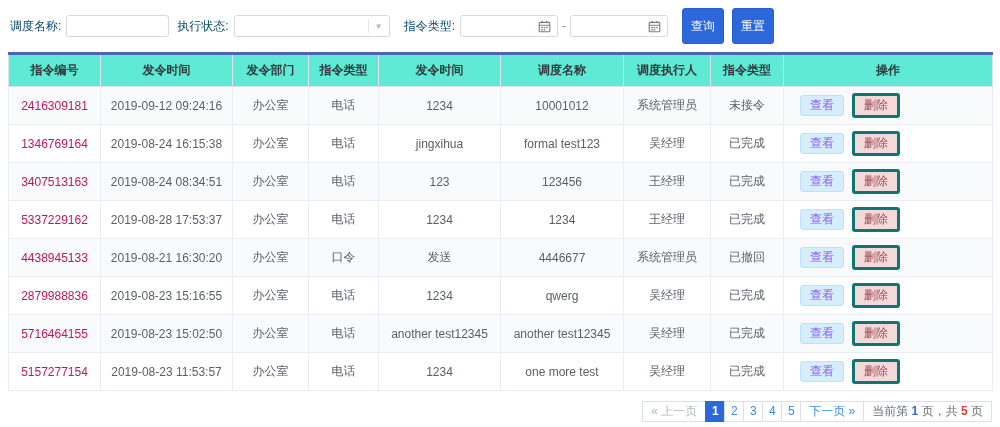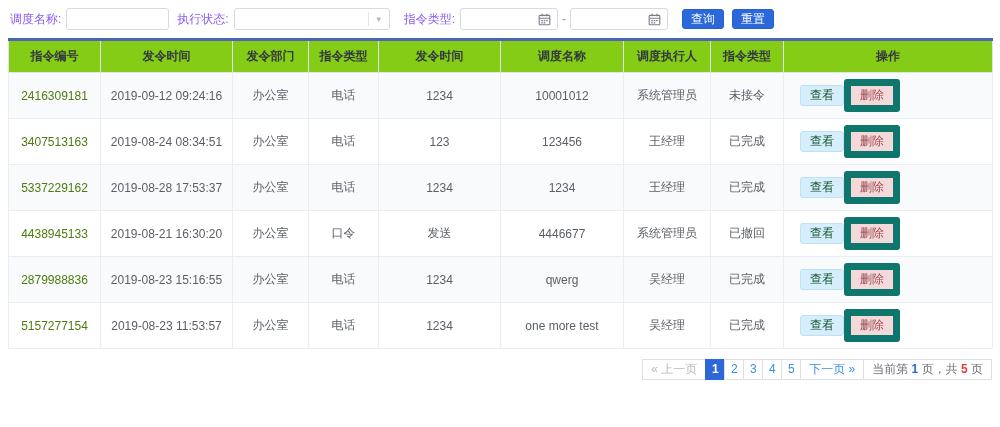--- a/index.html
+++ b/index.html
@@ -5,63 +5,63 @@
   * { box-sizing: border-box; }
   html, body { margin: 0; padding: 0; background: #ffffff; }
   body {
     width: 1000px; height: 427px;
     font-family: "Liberation Sans", "DejaVu Sans", sans-serif;
     font-size: 12px; color: #606266;
     overflow: hidden;
   }
   
   .toolbar { display: flex; align-items: center; padding: 8px 10px 6px 10px; }
-  .toolbar label { margin-right: 5px; color: #8b5cf6; white-space: nowrap; text-align: right; }
+  .toolbar label { margin-right: 5px; color: #0c4a6e; white-space: nowrap; text-align: right; }
   .text-input, .select-box, .date-box {
     height: 22px; border: 1px solid #d7dae2; border-radius: 3px;
     background: #fff; display: inline-flex; align-items: center;
     padding: 0 6px; color: #606266; font-size: 12px;
   }
   .text-input { width: 103px; margin-right: 8px; outline: none; }
   .select-box { width: 156px; justify-content: space-between; margin-right: 14px; cursor: pointer; }
   .select-caret { color: #b3b7bf; font-size: 8px; border-left: 1px solid #e3e5ea; padding-left: 6px; height: 14px; display: flex; align-items: center; }
   .date-box { width: 98px; justify-content: flex-end; cursor: pointer; }
   .range-sep { margin: 0 4px; color: #8a8e96; }
   .btn-primary {
-    height: 20px; border: 1px solid #2560cf; border-radius: 3px;
+    height: 36px; border: 1px solid #2560cf; border-radius: 3px;
     background: #2c68d9; color: #ffffff; font-size: 12px;
     padding: 0 8px; margin-left: 0; cursor: pointer;
     font-family: inherit; line-height: 18px;
   }
   .btn-query { margin-left: 14px; }
   .btn-reset { margin-left: 8px; }
   
   .table-wrap { margin: 2px 8px 0 8px; }
   table {
     width: 984px; border-collapse: collapse; table-layout: fixed;
     border: 1px solid #e4e7ef; border-top: 3px solid #4a64b8; font-size: 12px;
   }
   thead th {
-    background: #84cc16; color: #333740; font-weight: bold;
+    background: #5eead4; color: #333740; font-weight: bold;
     border: 1px solid #dfe3ee; padding: 7px 4px; 
   }
   tbody td {
     border: 1px solid #eaedf3; padding: 6px 4px; text-align: center;
     color: #5a5e66; white-space: nowrap; overflow: hidden;
   }
   tbody tr:nth-child(odd) { background: #f9fafc; }
   tbody tr:nth-child(even) { background: #ffffff; }
-  .id-link { color: #4d7c0f; text-decoration: none; cursor: pointer; }
+  .id-link { color: #be185d; text-decoration: none; cursor: pointer; }
   td.op-cell { text-align: left; padding-left: 16px; }
   .btn-view, .btn-delete {
     font-size: 12px; border-radius: 3px; padding: 2px 9px; cursor: pointer;
     font-family: inherit; line-height: 15px;
   }
-  .btn-view { background: #d6eefb; border: 1px solid #bfe1f4; color: #14532d; }
-  .btn-delete { background: #f4d9db; border: 7px solid #0f766e; color: #9a4a4f; }
+  .btn-view { background: #d6eefb; border: 1px solid #bfe1f4; color: #8b5cf6; margin-right: 8px; }
+  .btn-delete { background: #f4d9db; border: 3px solid #0f766e; color: #9a4a4f; }
   
   .pagination {
     display: flex; justify-content: flex-end; align-items: center;
     margin: 10px 8px 0 0; font-size: 12px;
   }
   .page-box {
     border: 1px solid #dcdfe6; background: #fff; color: #3a8ee6;
     min-width: 20px; height: 21px; line-height: 19px; text-align: center;
     padding: 0 5px; margin-left: -1px; cursor: pointer; user-select: none;
   }
@@ -157,20 +157,31 @@
             <td>2019-09-12 09:24:16</td>
             <td>办公室</td>
             <td>电话</td>
             <td>1234</td>
             <td>10001012</td>
             <td>系统管理员</td>
             <td>未接令</td>
             <td class="op-cell"><button class="btn-view">查看</button><button class="btn-delete">删除</button></td>
           </tr>
           <tr>
+            <td><a class="id-link">1346769164</a></td>
+            <td>2019-08-24 16:15:38</td>
+            <td>办公室</td>
+            <td>电话</td>
+            <td>jingxihua</td>
+            <td>formal test123</td>
+            <td>吴经理</td>
+            <td>已完成</td>
+            <td class="op-cell"><button class="btn-view">查看</button><button class="btn-delete">删除</button></td>
+          </tr>
+          <tr>
             <td><a class="id-link">3407513163</a></td>
             <td>2019-08-24 08:34:51</td>
             <td>办公室</td>
             <td>电话</td>
             <td>123</td>
             <td>123456</td>
             <td>王经理</td>
             <td>已完成</td>
             <td class="op-cell"><button class="btn-view">查看</button><button class="btn-delete">删除</button></td>
           </tr>
@@ -196,20 +207,31 @@
             <td>已撤回</td>
             <td class="op-cell"><button class="btn-view">查看</button><button class="btn-delete">删除</button></td>
           </tr>
           <tr>
             <td><a class="id-link">2879988836</a></td>
             <td>2019-08-23 15:16:55</td>
             <td>办公室</td>
             <td>电话</td>
             <td>1234</td>
             <td>qwerg</td>
+            <td>吴经理</td>
+            <td>已完成</td>
+            <td class="op-cell"><button class="btn-view">查看</button><button class="btn-delete">删除</button></td>
+          </tr>
+          <tr>
+            <td><a class="id-link">5716464155</a></td>
+            <td>2019-08-23 15:02:50</td>
+            <td>办公室</td>
+            <td>电话</td>
+            <td>another test12345</td>
+            <td>another test12345</td>
             <td>吴经理</td>
             <td>已完成</td>
             <td class="op-cell"><button class="btn-view">查看</button><button class="btn-delete">删除</button></td>
           </tr>
           <tr>
             <td><a class="id-link">5157277154</a></td>
             <td>2019-08-23 11:53:57</td>
             <td>办公室</td>
             <td>电话</td>
             <td>1234</td>

